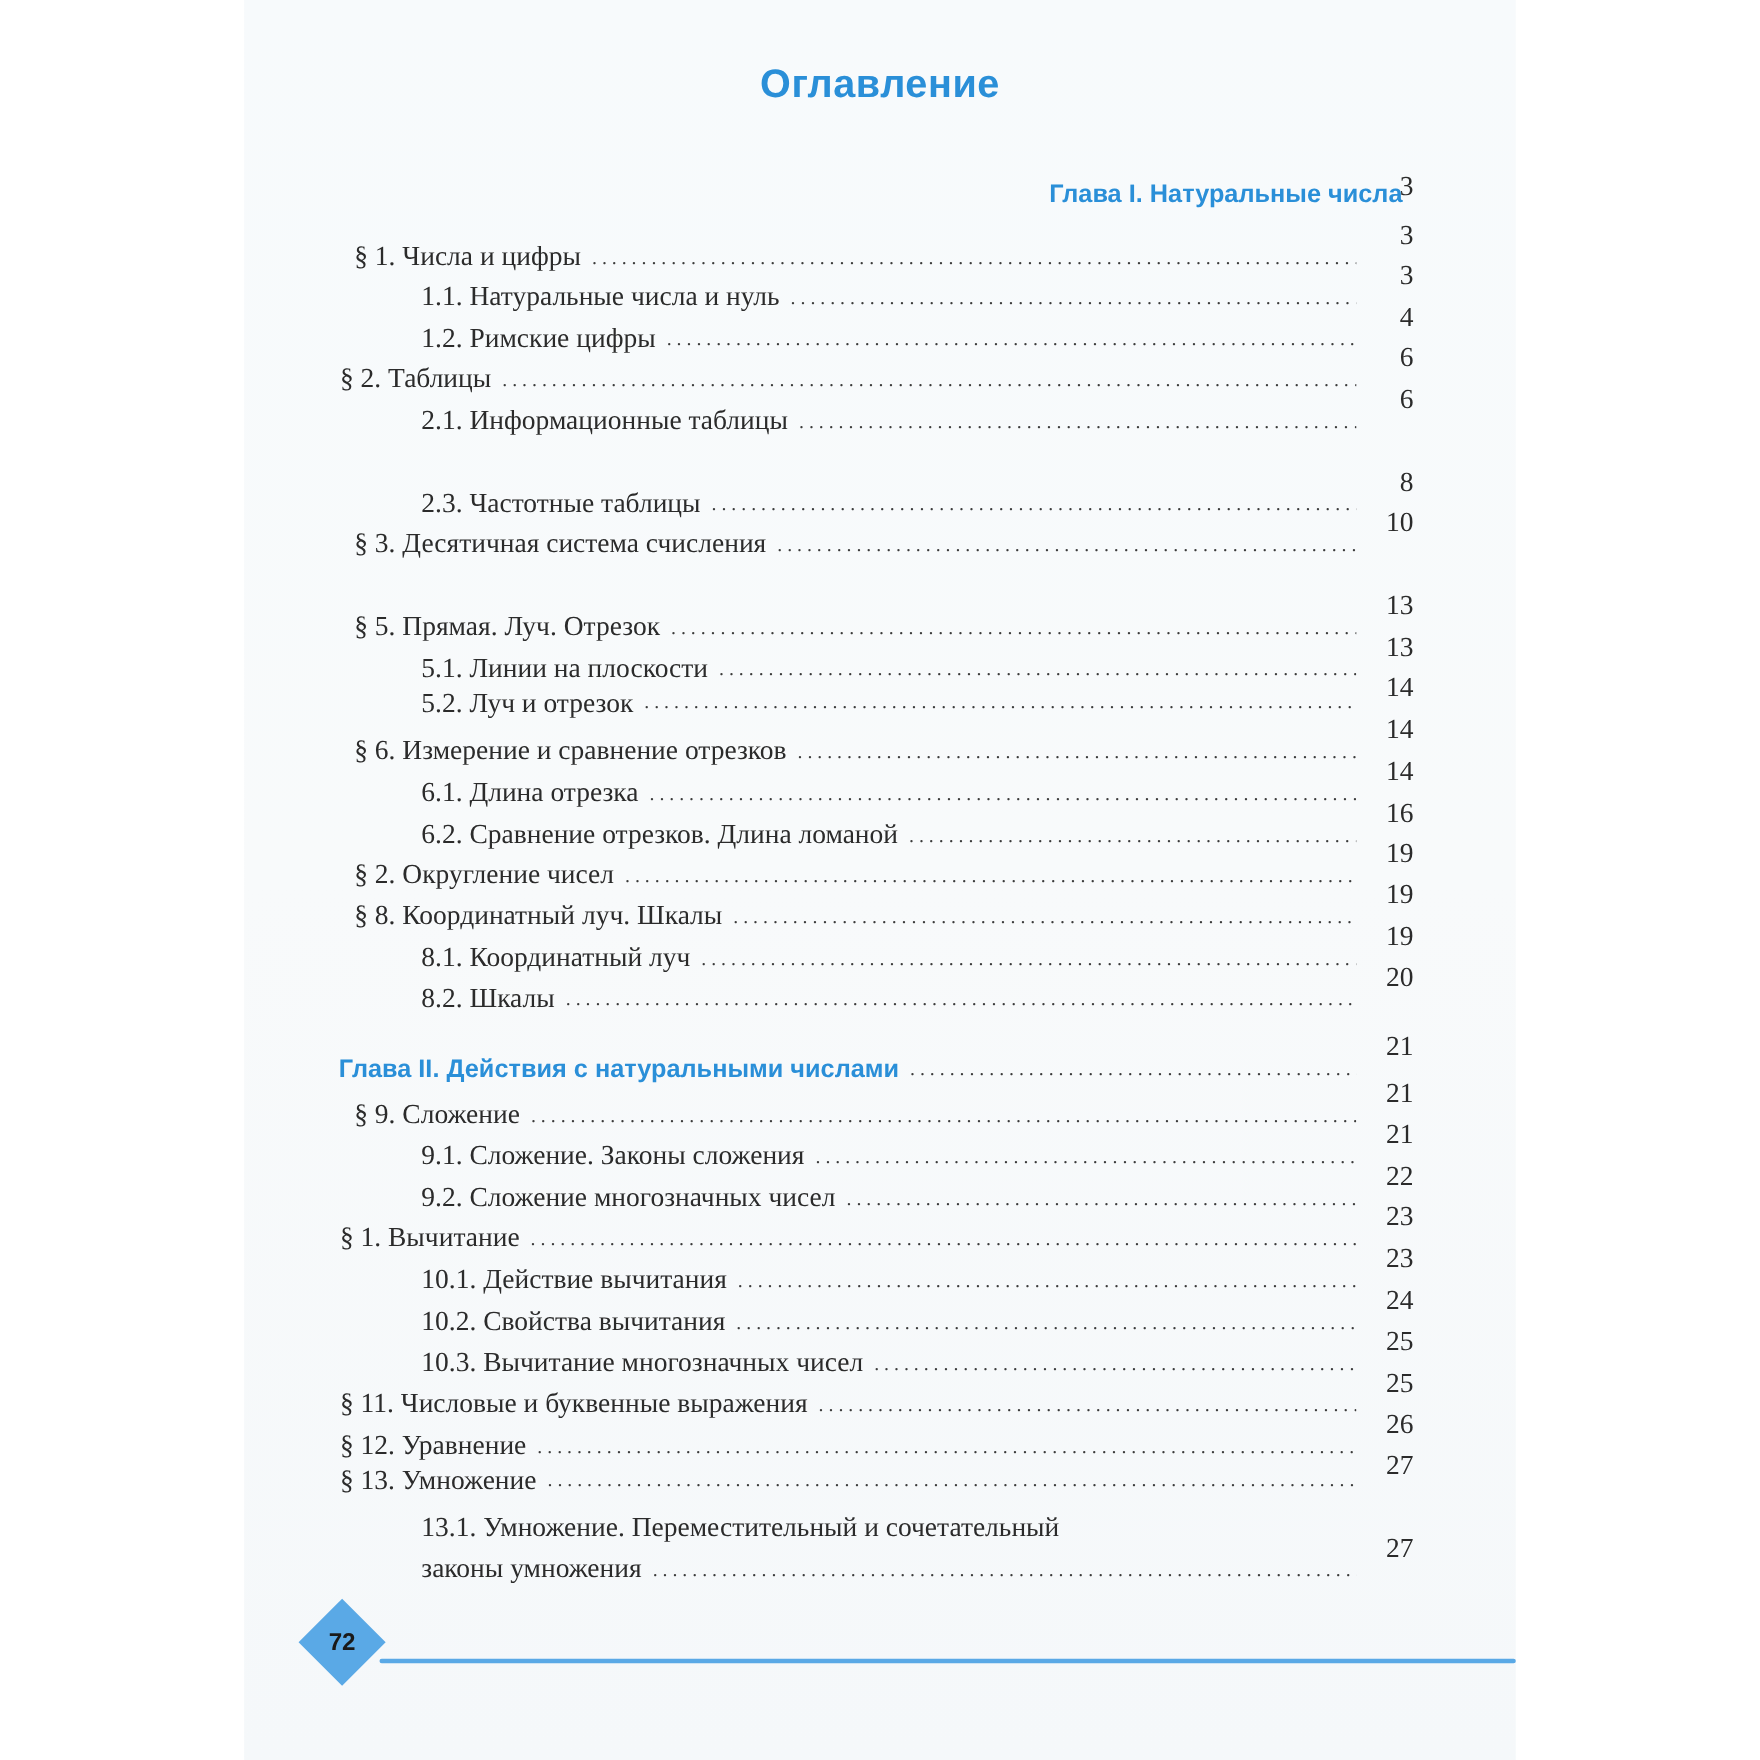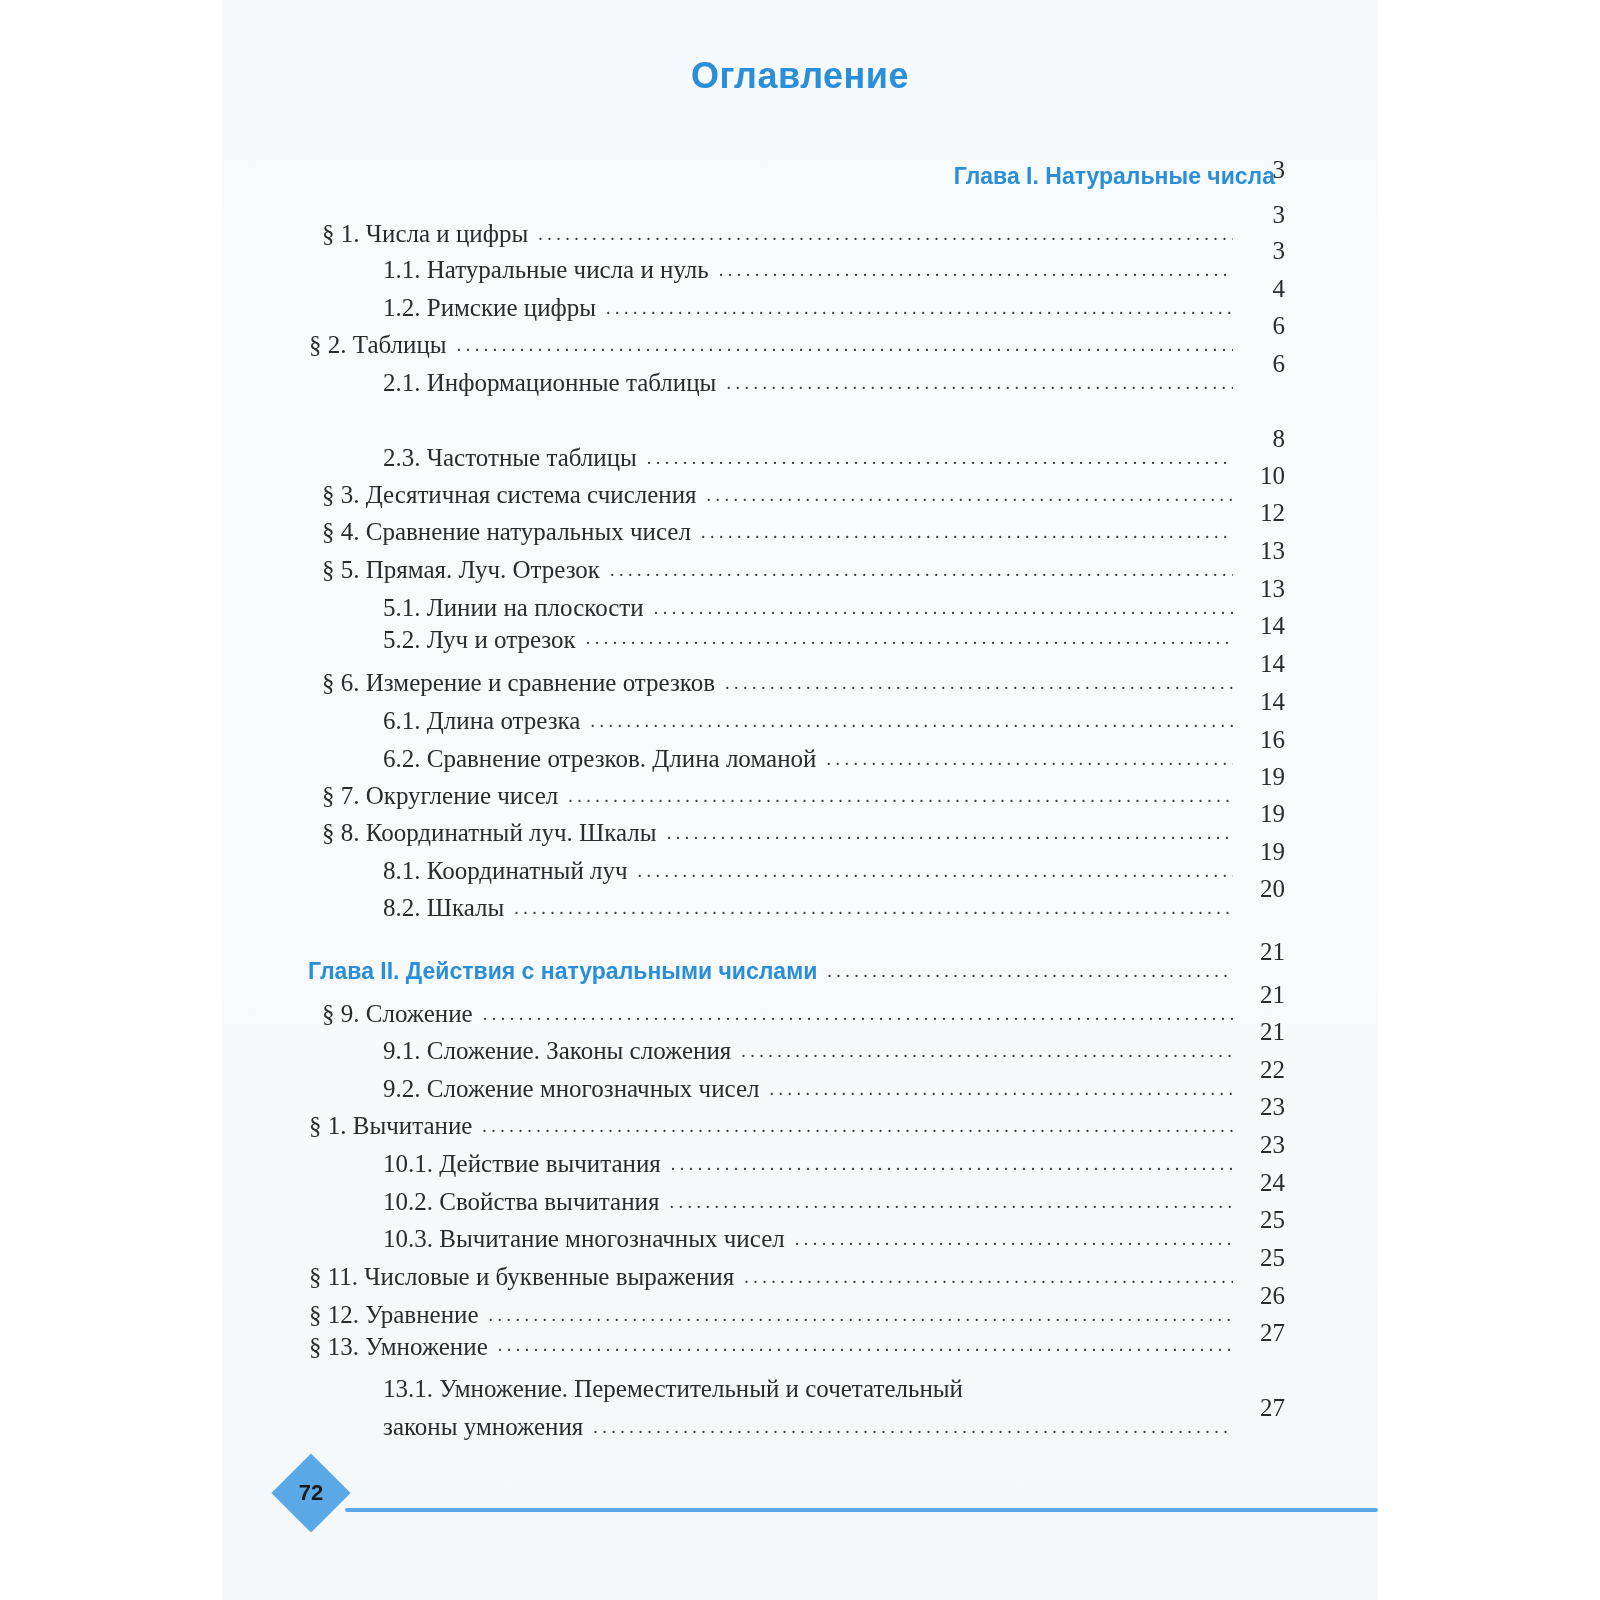--- a/index.html
+++ b/index.html
@@ -104,25 +104,20 @@
     <div class="row" style="left: 383px; top: 434px; width: 902px;">
       <span class="label">2.3. Частотные таблицы</span>
       <span class="dots" style="margin-right: 52px;"></span>
       <span class="page-num">8</span>
     </div>
     <div class="row" style="left: 322px; top: 471px; width: 963px;">
       <span class="label">§ 3. Десятичная система счисления</span>
       <span class="dots" style="margin-right: 52px;"></span>
       <span class="page-num">10</span>
     </div>
-    <div class="row" style="left: 322px; top: 508px; width: 963px;">
-      <span class="label">§ 4. Сравнение натуральных чисел</span>
-      <span class="dots" style="margin-right: 52px;"></span>
-      <span class="page-num">12</span>
-    </div>
     <div class="row" style="left: 322px; top: 546px; width: 963px;">
       <span class="label">§ 5. Прямая. Луч. Отрезок</span>
       <span class="dots" style="margin-right: 52px;"></span>
       <span class="page-num">13</span>
     </div>
     <div class="row" style="left: 383px; top: 584px; width: 902px;">
       <span class="label">5.1. Линии на плоскости</span>
       <span class="dots" style="margin-right: 52px;"></span>
       <span class="page-num">13</span>
     </div>
@@ -140,21 +135,21 @@
       <span class="label">6.1. Длина отрезка</span>
       <span class="dots" style="margin-right: 52px;"></span>
       <span class="page-num">14</span>
     </div>
     <div class="row" style="left: 383px; top: 735px; width: 902px;">
       <span class="label">6.2. Сравнение отрезков. Длина ломаной</span>
       <span class="dots" style="margin-right: 52px;"></span>
       <span class="page-num">16</span>
     </div>
     <div class="row" style="left: 322px; top: 772px; width: 963px;">
-      <span class="label">§ 7. Округление чисел</span>
+      <span class="label">§ 2. Округление чисел</span>
       <span class="dots" style="margin-right: 52px;"></span>
       <span class="page-num">19</span>
     </div>
     <div class="row" style="left: 322px; top: 809px; width: 963px;">
       <span class="label">§ 8. Координатный луч. Шкалы</span>
       <span class="dots" style="margin-right: 52px;"></span>
       <span class="page-num">19</span>
     </div>
     <div class="row" style="left: 383px; top: 847px; width: 902px;">
       <span class="label">8.1. Координатный луч</span>

